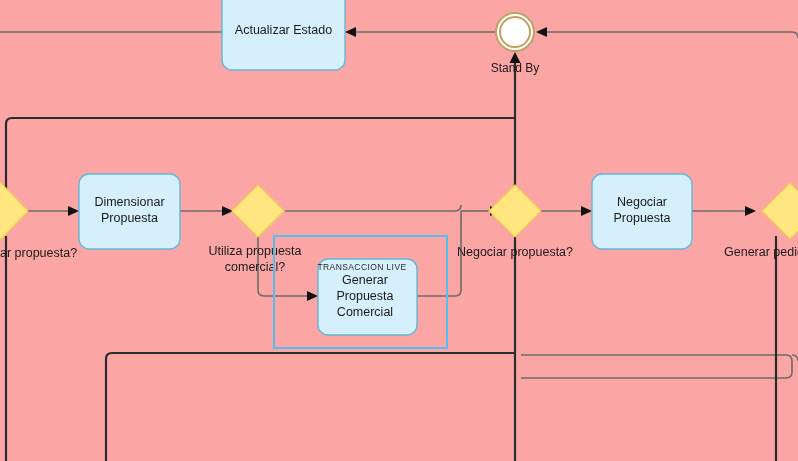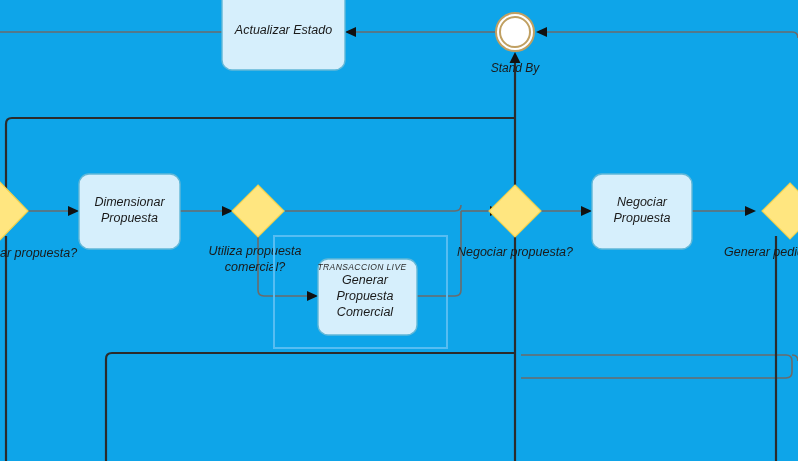--- a/index.html
+++ b/index.html
@@ -8,22 +8,21 @@
     background: #ffffff;
   }
   body {
     font-family: "Liberation Sans", sans-serif;
   }
   #canvas {
     position: relative;
     width: 798px;
     height: 461px;
     overflow: hidden;
-    background: #0ea5e9;
-    font-style: italic;
+    background: #fca5a5;
   }
   #diagram-svg {
     position: absolute;
     top: 0;
     left: 0;
     width: 798px;
     height: 461px;
   }
   .node-label {
     font-family: "Liberation Sans", sans-serif;

